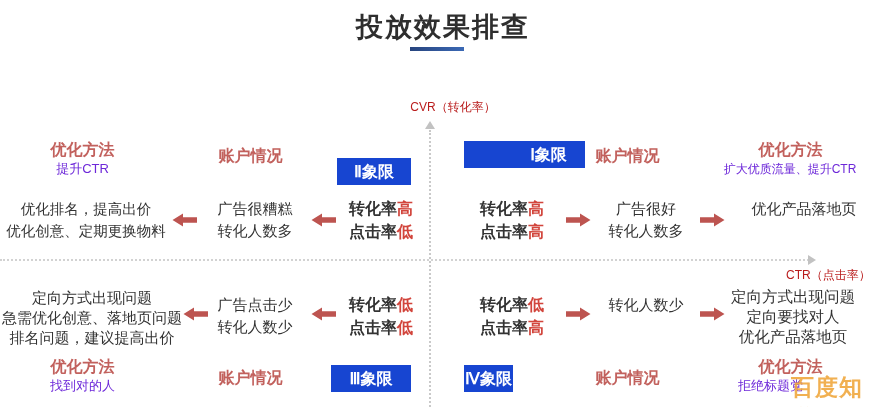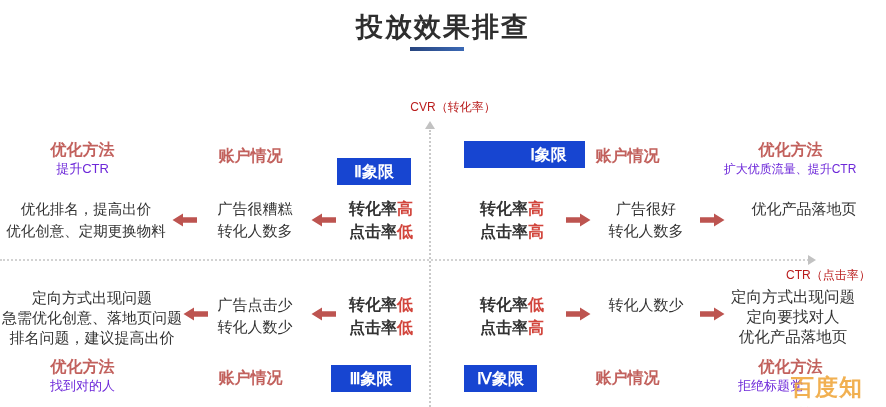--- a/index.html
+++ b/index.html
@@ -34,21 +34,21 @@
   <div class="abs axis-label" style="left:398px;top:99px;width:110px;text-align:center;">CVR（转化率）</div>
   <div class="abs v-line"></div>
   <div class="abs axis-arrow-up"></div>
   <div class="abs h-line"></div>
   <div class="abs axis-arrow-right"></div>
   <div class="abs axis-label" style="left:786px;top:267px;width:100px;">CTR（点击率）</div>
 
   <div class="abs badge" style="left:337px;top:158px;width:74px;">Ⅱ象限</div>
   <div class="abs badge" style="left:464px;top:141px;width:73px;padding-left:48px;">Ⅰ象限</div>
   <div class="abs badge" style="left:331px;top:365px;width:80px;">Ⅲ象限</div>
-  <div class="abs badge" style="left:464px;top:365px;width:73px;">Ⅳ象限</div>
+  <div class="abs badge" style="left:464px;top:365px;width:49px;">Ⅳ象限</div>
 
   <div class="abs hdr" style="left:25px;top:140px;width:115px;">优化方法</div>
   <div class="abs hdr-sub" style="left:25px;top:160px;width:115px;">提升CTR</div>
   <div class="abs hdr" style="left:198px;top:146px;width:105px;">账户情况</div>
 
   <div class="abs hdr" style="left:575px;top:146px;width:105px;">账户情况</div>
   <div class="abs hdr" style="left:728px;top:140px;width:125px;">优化方法</div>
   <div class="abs hdr-sub" style="left:700px;top:161px;width:180px;font-size:12px;">扩大优质流量、提升CTR</div>
 
   <div class="abs blk" style="left:0px;top:198px;width:172px;font-size:14.5px;">

